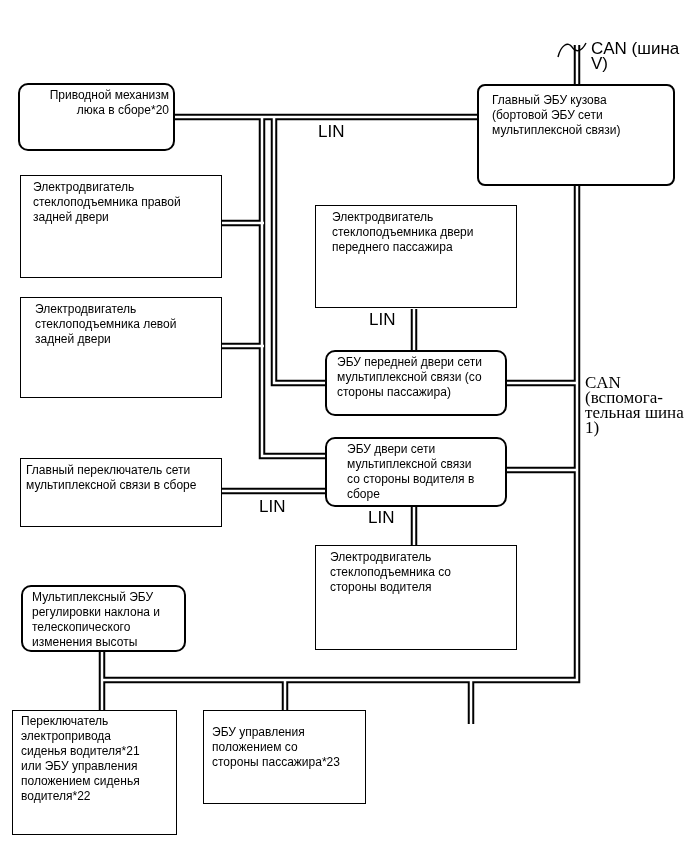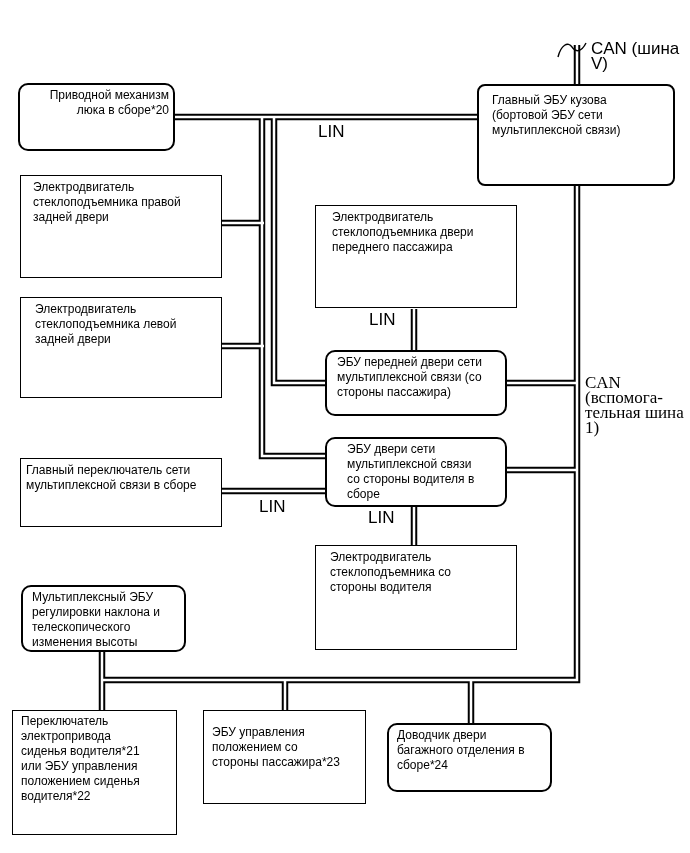--- a/index.html
+++ b/index.html
@@ -128,23 +128,20 @@
 электропривода
 сиденья водителя*21
 или ЭБУ управления
 положением сиденья
 водителя*22</div>
 
   <div class="box b-passecu">ЭБУ управления
 положением со
 стороны пассажира*23</div>
 
-  <div class="box rounded b-trunk">Доводчик двери
-багажного отделения в
-сборе*24</div>
 
   <div class="lbl l-can-v">CAN (шина V)</div>
 
   <div class="lbl l-lin-top">LIN</div>
 
   <div class="lbl l-lin-front">LIN</div>
 
   <div class="lbl l-lin-master">LIN</div>
 
   <div class="lbl l-lin-driver">LIN</div>

